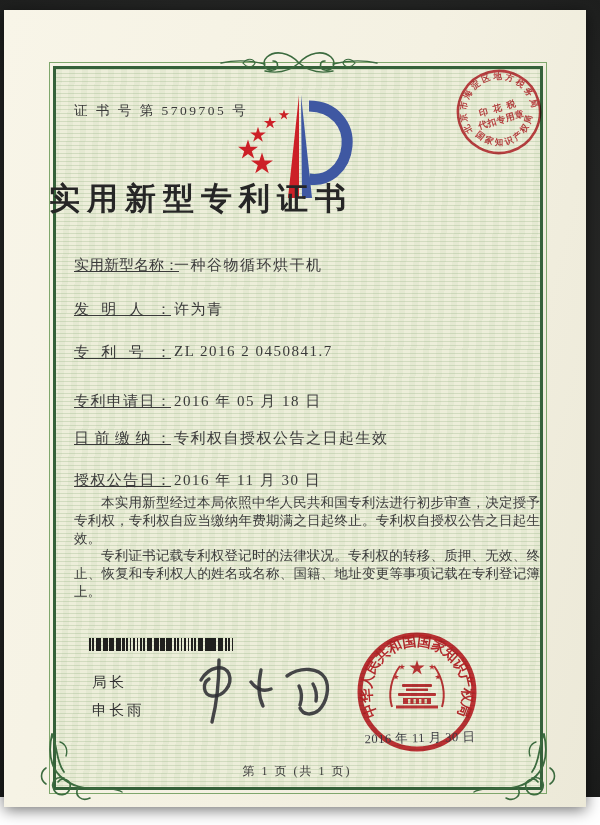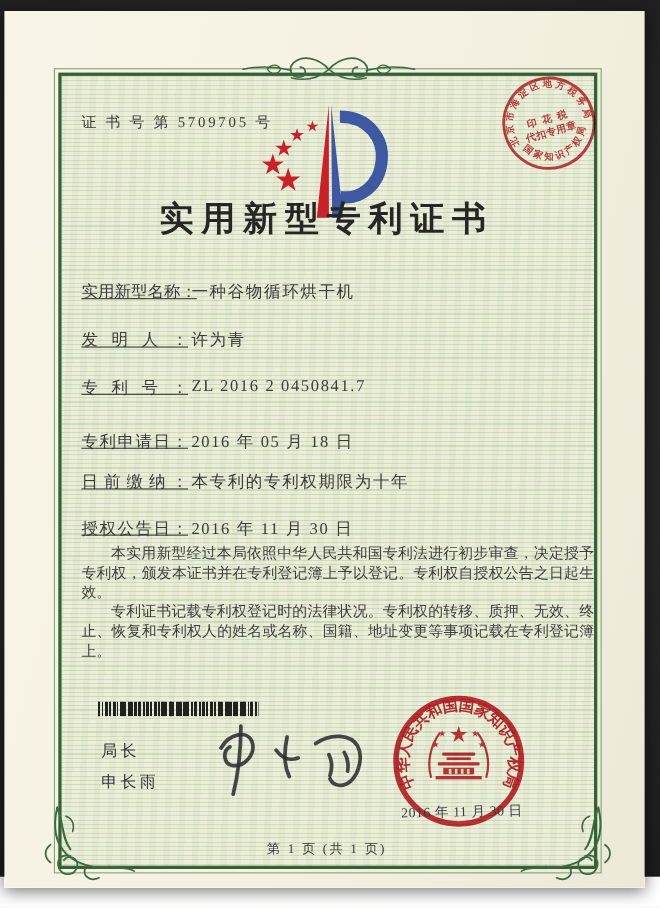--- a/index.html
+++ b/index.html
@@ -13,21 +13,21 @@
   .frame{position:absolute;left:45px;top:52px;width:496px;height:730px;
          border:1px solid #7fa76c;}
   .frame-inner{position:absolute;inset:3px;border:3px solid #35613a;
          background-color:#edeeda;
          background-image:
            repeating-linear-gradient(180deg, rgba(124,164,108,.25) 0 1px, rgba(0,0,0,0) 1px 4px),
            repeating-linear-gradient(92deg, rgba(124,164,108,.07) 0 6px, rgba(0,0,0,0) 6px 13px);}
   .ornament{position:absolute;pointer-events:none;}
   .ornament path{stroke:#3c6b3f;fill:none;stroke-linecap:round;}
   .cert-no{position:absolute;left:70px;top:92px;font-size:13.5px;letter-spacing:2.5px;color:#3a3a3a;}
-  .title{position:absolute;left:45px;top:168px;width:496px;text-align:center;
+  .title{position:absolute;left:45px;top:168px;width:496px;
          font-size:31px;font-weight:700;letter-spacing:7px;color:#262626;}
   .fields{position:absolute;left:70px;top:246px;width:460px;}
   .frow{position:absolute;left:0;font-size:15px;color:#3a3a3a;white-space:nowrap;}
   .frow:nth-of-type(1){top:0;}  .frow:nth-of-type(2){top:44px;}
   .frow:nth-of-type(3){top:87px;}.frow:nth-of-type(4){top:136px;}
   .frow:nth-of-type(5){top:173px;}.frow:nth-of-type(6){top:215px;}
   .flabel{display:inline-block;width:97px;text-align:justify;text-align-last:justify;
           vertical-align:top;text-decoration:underline;}
   .fvalue{letter-spacing:1.5px;margin-left:3px;}
   .body-text{position:absolute;left:70px;top:484px;width:466px;}
@@ -107,29 +107,29 @@
       <div class="frow">
         <span class="flabel">发明人：</span><span class="fvalue">许为青</span>
       </div>
       <div class="frow">
         <span class="flabel">专利号：</span><span class="fvalue">ZL 2016 2 0450841.7</span>
       </div>
       <div class="frow">
         <span class="flabel">专利申请日：</span><span class="fvalue">2016 年 05 月 18 日</span>
       </div>
       <div class="frow">
-        <span class="flabel">日前缴纳：</span><span class="fvalue">本专利的专利权期限为十年</span>
+        <span class="flabel">日前缴纳：</span><span class="fvalue">专利权自授权公告之日起生效</span>
       </div>
       <div class="frow">
         <span class="flabel">授权公告日：</span><span class="fvalue">2016 年 11 月 30 日</span>
       </div>
     </div>
 
     <div class="body-text">
-      <p>本实用新型经过本局依照中华人民共和国专利法进行初步审查，决定授予专利权，颁发本证书并在专利登记簿上予以登记。专利权自授权公告之日起生效。</p>
+      <p>本实用新型经过本局依照中华人民共和国专利法进行初步审查，决定授予专利权，专利权自应当缴纳年费期满之日起终止。专利权自授权公告之日起生效。</p>
       <p>专利证书记载专利权登记时的法律状况。专利权的转移、质押、无效、终止、恢复和专利权人的姓名或名称、国籍、地址变更等事项记载在专利登记簿上。</p>
     </div>
 
     <div class="barcode"></div>
 
     <div class="director t1">局长</div>
     <div class="director t2">申长雨</div>
 
     <svg class="signature" width="160" height="82" viewBox="0 0 160 82">
       <path d="M22,28 C30,14 46,12 50,22 C54,33 44,45 33,44 C24,43 23,31 30,27"></path>

